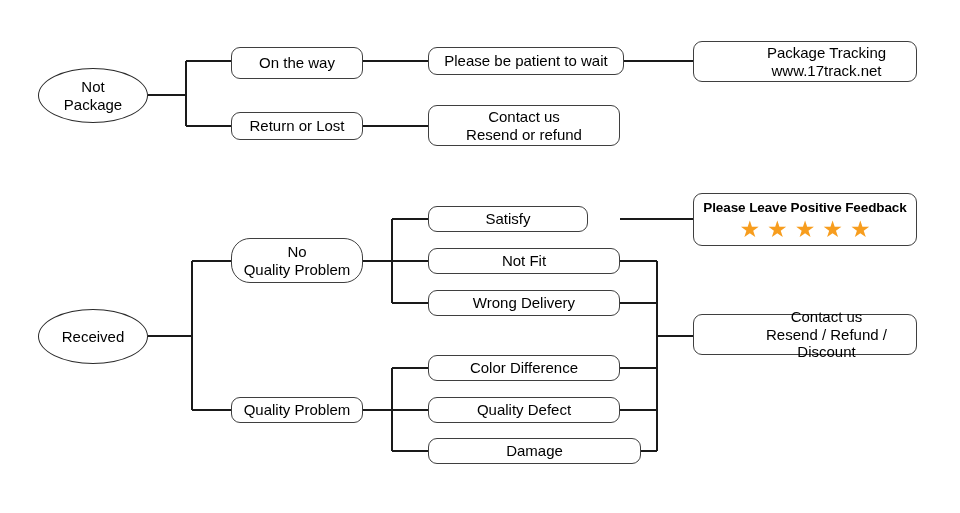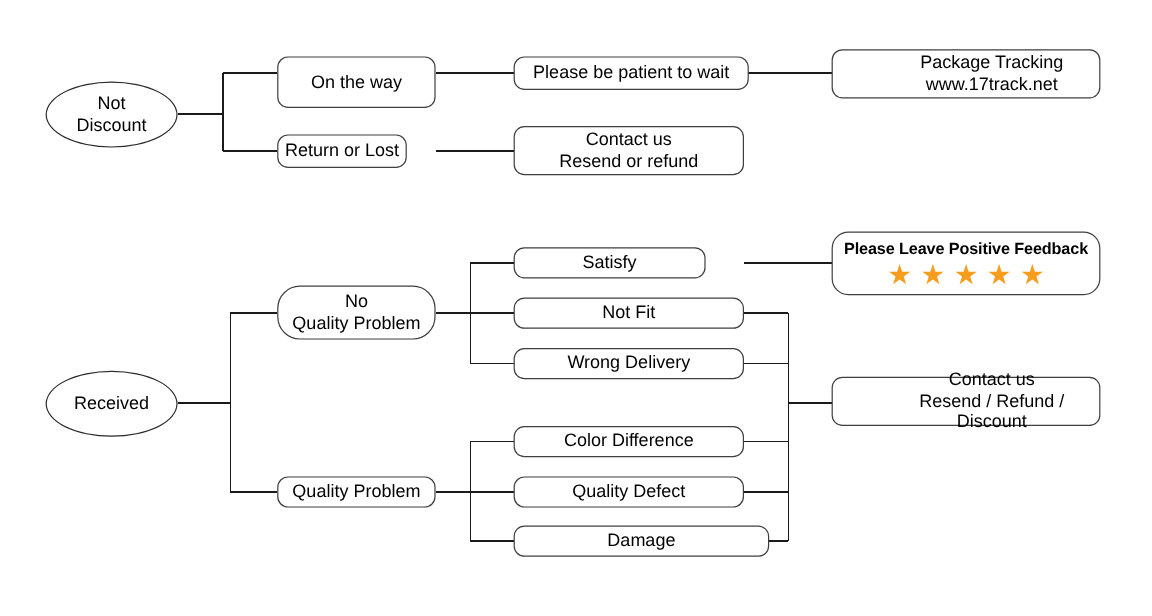--- a/index.html
+++ b/index.html
@@ -136,25 +136,25 @@
       <path d="M620,410 L657,410"></path>
       <path d="M620,451 L657,451"></path>
 
       <path d="M657,261 L657,451"></path>
 
       <path d="M657,336 L693,336"></path>
     </g>
   </svg>
 
   <div class="node ellipse n-root" style="left:38px; top:68px; width:110px; height:55px;">Not
-Discount</div>
+Package</div>
 
-  <div class="node rounded n-mid" style="left:231px; top:47px; width:132px; height:43px;">On the way</div>
+  <div class="node rounded n-mid" style="left:231px; top:47px; width:132px; height:32px;">On the way</div>
 
-  <div class="node rounded n-mid" style="left:231px; top:112px; width:108px; height:28px;">Return or Lost</div>
+  <div class="node rounded n-mid" style="left:231px; top:112px; width:132px; height:28px;">Return or Lost</div>
 
   <div class="node rounded n-leaf" style="left:428px; top:47px; width:196px; height:28px;">Please be patient to wait</div>
 
   <div class="node rounded n-leaf" style="left:428px; top:105px; width:192px; height:41px;">Contact us
 Resend or refund</div>
 
   <div class="node rounded n-end" style="left:693px; top:41px; width:224px; height:41px;">Package Tracking
 www.17track.net</div>
 
   <div class="node ellipse n-root" style="left:38px; top:309px; width:110px; height:55px;">Received</div>
@@ -169,21 +169,21 @@
   <div class="node rounded n-leaf" style="left:428px; top:248px; width:192px; height:26px;">Not Fit</div>
 
   <div class="node rounded n-leaf" style="left:428px; top:290px; width:192px; height:26px;">Wrong Delivery</div>
 
   <div class="node rounded n-leaf" style="left:428px; top:355px; width:192px; height:26px;">Color Difference</div>
 
   <div class="node rounded n-leaf" style="left:428px; top:397px; width:192px; height:26px;">Quality Defect</div>
 
   <div class="node rounded n-leaf" style="left:428px; top:438px; width:213px; height:26px;">Damage</div>
 
-  <div class="node rounded feedback-node" style="left:693px; top:193px; width:224px; height:53px;border-radius:14px;">
+  <div class="node rounded feedback-node" style="left:693px; top:193px; width:224px; height:53px;">
     <span class="feedback-title">Please Leave Positive Feedback</span>
     <span class="stars" id="star-row"><span class="star" style="color: rgb(247, 157, 30);">★</span><span class="star" style="color: rgb(247, 157, 30);">★</span><span class="star" style="color: rgb(247, 157, 30);">★</span><span class="star" style="color: rgb(247, 157, 30);">★</span><span class="star" style="color: rgb(247, 157, 30);">★</span></span>
   </div>
 
   <div class="node rounded n-end" style="left:693px; top:314px; width:224px; height:41px;">Contact us
 Resend / Refund / Discount</div>
 
 </div>
 
 </body></html>

